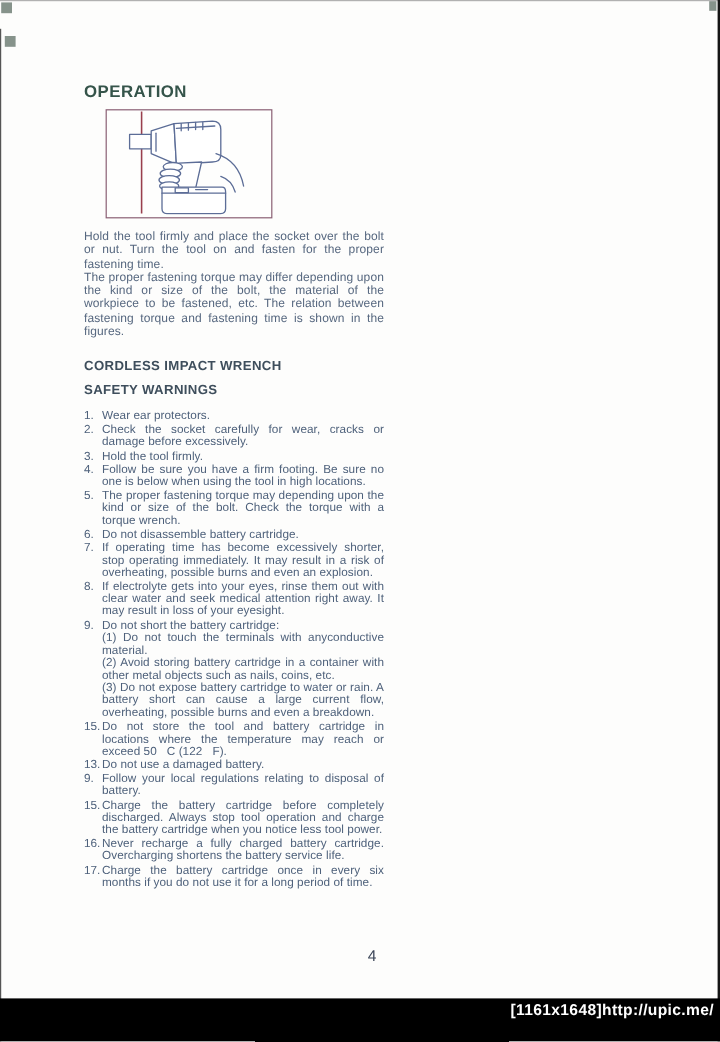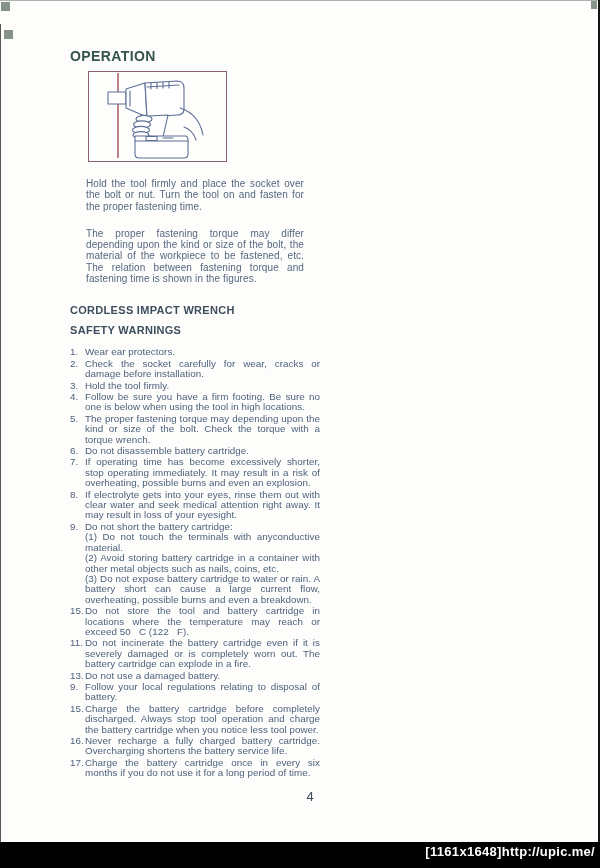--- a/index.html
+++ b/index.html
@@ -12,54 +12,54 @@
 
   
   .edge-right{position:absolute;top:0;right:0;width:2px;height:868px;background:#151515;}
   .edge-left{position:absolute;top:24px;left:0;width:1px;height:844px;background:#2a2a2a;opacity:.8;}
   .edge-top{position:absolute;top:0;left:0;width:100%;height:1px;background:#666;opacity:.5;}
   .mark{position:absolute;background:#5d6f66;opacity:.75;}
   .mark.m1{left:1px;top:2px;width:9px;height:9px;}
   .mark.m2{left:4px;top:30px;width:9px;height:9px;}
   .mark.m3{right:3px;top:1px;width:6px;height:8px;}
 
-  .content{position:absolute;left:70px;top:48px;width:250px;}
+  .content{position:absolute;left:70px;top:68px;width:250px;}
 
   h1.op{
     margin:0 0 7px 0;font-size:14px;font-weight:bold;color:#35544a;
     letter-spacing:.4px;
   }
   .figure-box{
     margin:2px 0 10px 18px;width:137px;height:89px;
     border:1px solid #8a5f74;position:relative;background:#fefefd;
   }
   .figure-box svg{display:block;}
 
   .para{
-    margin:16px;font-size:10px;line-height:11.3px;color:#56677f;
+    margin:0;font-size:10px;line-height:11.3px;color:#56677f;
     text-align:justify;letter-spacing:.1px;
   }
 
   h2.safety{
     margin:13px 0 7px 0;font-size:11px;line-height:20px;font-weight:bold;
     color:#3e4e5c;letter-spacing:.3px;white-space:pre-line;
   }
 
   .warn-list{font-size:9.8px;line-height:10.4px;color:#4e617b;}
   .li{display:flex;margin:0 0 1px 0;}
   .li .num{flex:none;width:15px;}
   .li .txt{flex:1;text-align:justify;white-space:pre-line;letter-spacing:.05px;}
 
   .page-number{
     position:absolute;left:0;right:0;top:789px;text-align:center;
     text-indent:20px;font-size:13px;color:#3c4658;
   }
 
   .footer-bar{
-    position:absolute;left:0;bottom:0;width:100%;height:26px;background:#000;
+    position:absolute;left:0;bottom:0;width:100%;height:36px;background:#000;
     color:#fff;font-size:13px;font-weight:bold;line-height:20px;
     text-align:right;box-sizing:border-box;padding-right:5px;letter-spacing:.3px;
   }
 </style>
 </head>
 <body>
 
 <div class="page">
 
   <div class="edge-top"></div>
@@ -115,21 +115,21 @@
 SAFETY WARNINGS</h2>
 
     <div class="warn-list">
 
     <div class="li">
         <span class="num">1.</span>
         <span class="txt">Wear ear protectors.</span>
       </div>
         <div class="li">
         <span class="num">2.</span>
-        <span class="txt">Check the socket carefully for wear, cracks or damage before installation.</span>
+        <span class="txt">Check the socket carefully for wear, cracks or damage before excessively.</span>
       </div>
         <div class="li">
         <span class="num">3.</span>
         <span class="txt">Hold the tool firmly.</span>
       </div>
         <div class="li">
         <span class="num">4.</span>
         <span class="txt">Follow be sure you have a firm footing. Be sure no one is below when using the tool in high locations.</span>
       </div>
         <div class="li">
@@ -153,24 +153,20 @@
         <span class="txt">Do not short the battery cartridge:
 (1) Do not touch the terminals with anyconductive material.
 (2) Avoid storing battery cartridge in a container with other metal objects such as nails, coins, etc.
 (3) Do not expose battery cartridge to water or rain. A battery short can cause a large current flow, overheating, possible burns and even a breakdown.</span>
       </div>
         <div class="li">
         <span class="num">15.</span>
         <span class="txt">Do not store the tool and battery cartridge in locations where the temperature may reach or exceed 50&nbsp;&nbsp; C (122&nbsp;&nbsp; F).</span>
       </div>
         <div class="li">
-        <span class="num">11.</span>
-        <span class="txt">Do not incinerate the battery cartridge even if it is severely damaged or is completely worn out. The battery cartridge can explode in a fire.</span>
-      </div>
-        <div class="li">
         <span class="num">13.</span>
         <span class="txt">Do not use a damaged battery.</span>
       </div>
         <div class="li">
         <span class="num">9.</span>
         <span class="txt">Follow your local regulations relating to disposal of battery.</span>
       </div>
         <div class="li">
         <span class="num">15.</span>
         <span class="txt">Charge the battery cartridge before completely discharged. Always stop tool operation and charge the battery cartridge when you notice less tool power.</span>

